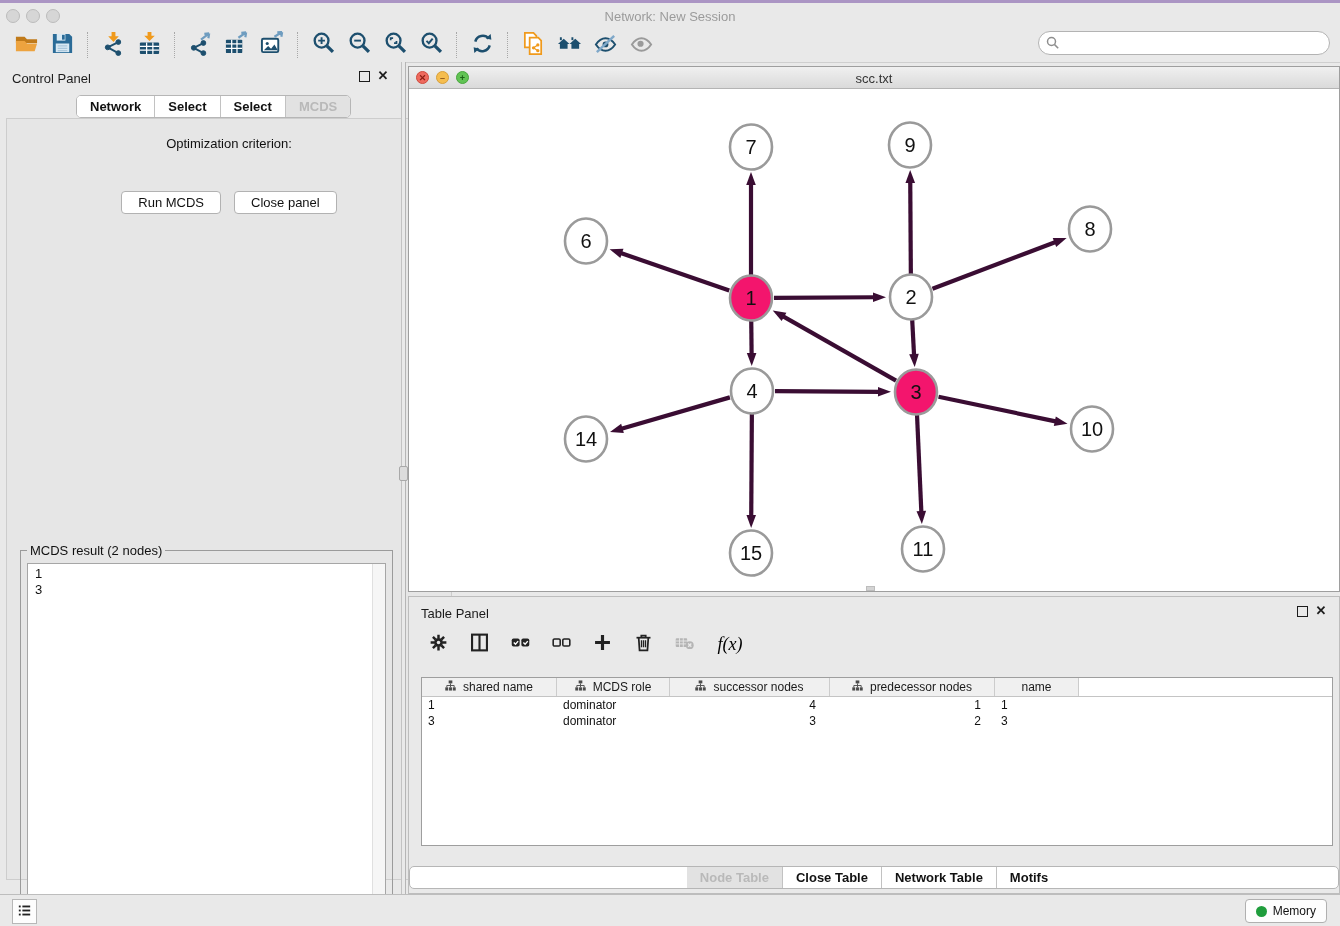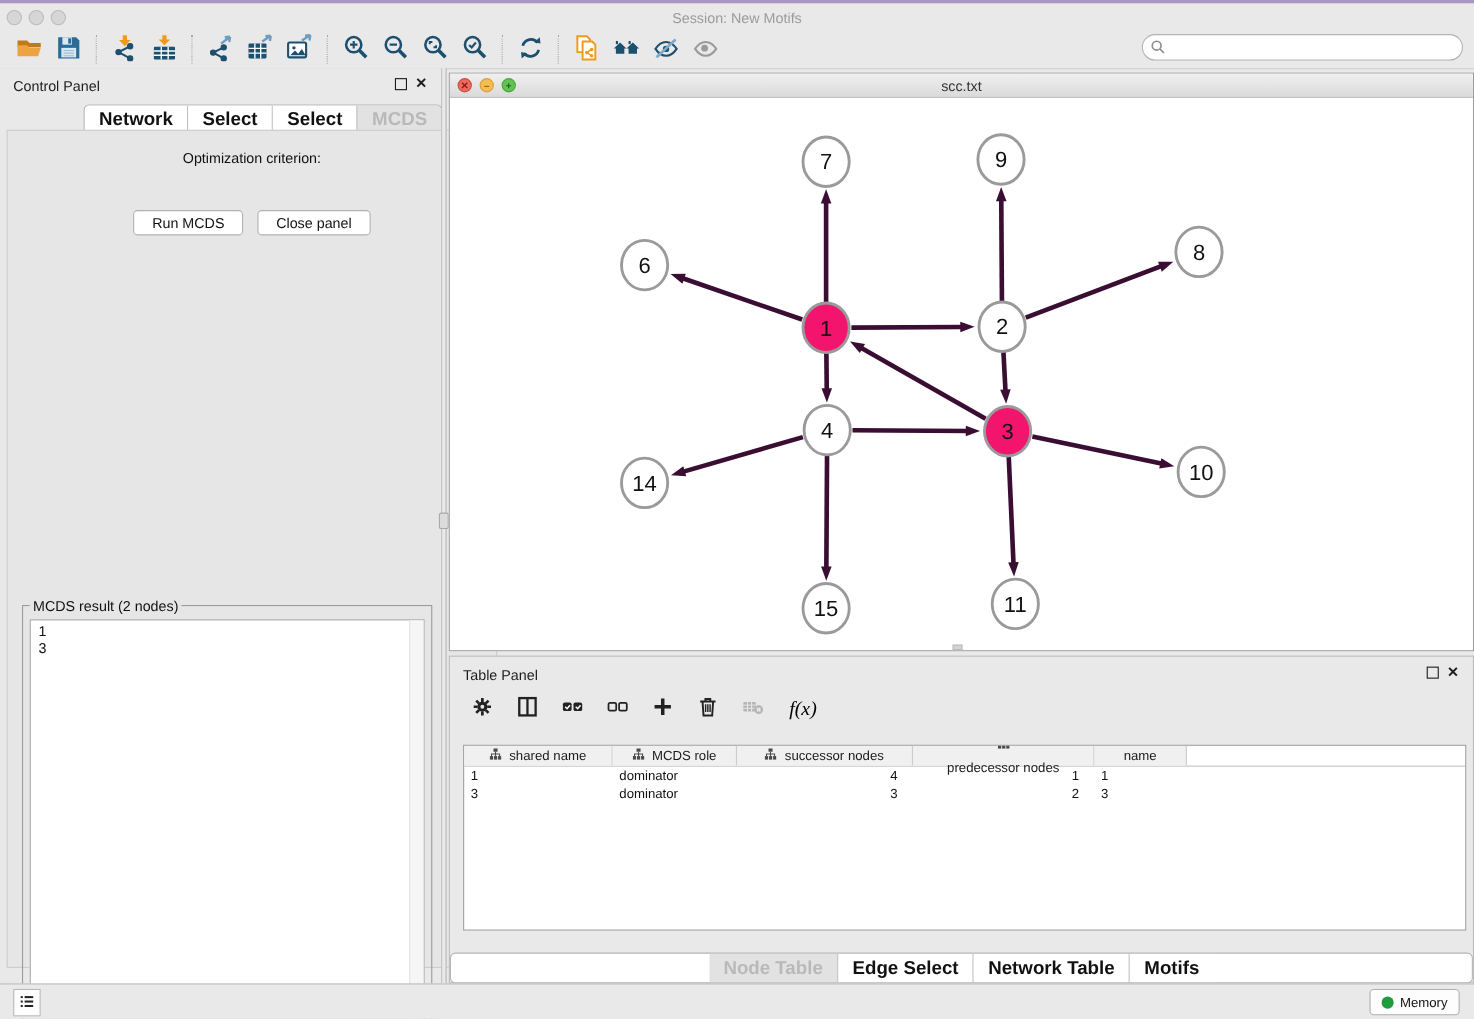--- a/index.html
+++ b/index.html
@@ -29,21 +29,21 @@
 
   
   #control-panel { position:absolute; left:0; top:62px; width:403px; height:832px; background:#e9e9e9; }
   .panel-head { position:absolute; left:0; top:0; width:100%; height:30px; }
   .panel-title { position:absolute; left:12px; top:9px; font-size:13px; color:#1c1c1c; }
   .float-btn { position:absolute; top:9px; width:11px; height:11px; border:1.5px solid #1c1c1c; background:transparent; }
   .close-btn { position:absolute; top:6px; width:14px; height:16px; font-size:13px; font-weight:bold; color:#1c1c1c; text-align:center; line-height:16px; }
   #cp-float { right:33px; } #cp-close { right:13px; }
 
   .seg-tabs { position:absolute; display:flex; border:1px solid #b6b6b6; border-radius:5px; overflow:hidden; background:#fff; }
-  .seg-tab { padding:3px 13px; font-size:17px; font-weight:bold; color:#111; background:#fff;
+  .seg-tab { padding:3px 13px; font-size:13px; font-weight:bold; color:#111; background:#fff;
     border-left:1px solid #c2c2c2; cursor:default; white-space:nowrap; }
   .seg-tab:first-child { border-left:none; }
   .seg-tab.active-gray { background:#e2e2e2; color:#b9b9b9; }
   #cp-tabs { left:76px; top:33px; }
 
   #cp-content { position:absolute; left:6px; top:56px; width:446px; height:762px;
     background:#e6e6e6; border:1px solid #cdcdcd; }
   #opt-label { position:absolute; left:0; right:0; top:17px; text-align:center; font-size:13px; color:#111; }
   #criterion-select { position:absolute; left:38px; top:39px; width:312px; height:24px; background:#fff;
     border:1px solid #b2b2b2; border-radius:4px; font-size:13px; color:#111; display:flex; align-items:center;
@@ -115,21 +115,21 @@
 </style>
 </head>
 <body>
 
 <div id="app">
 
   <div id="titlebar">
     <span class="tl-dot" style="left:6px"></span>
     <span class="tl-dot" style="left:26px"></span>
     <span class="tl-dot" style="left:46px"></span>
-    <div class="app-title">Session: New Motifs</div>
+    <div class="app-title">Network: New Session</div>
   </div>
 
   <div id="toolbar">
     <div id="tb-groups" style="display:flex;align-items:center">
         <button class="tb-btn">
           <span class="ticon"><svg viewBox="0 0 26 26">
               <path d="M2 6h9l2.5 2.5H24v4H2z" fill="#c07a1a"></path>
               <path d="M2 21V10.5h9L13.5 13H24l-2.5 8z" fill="#eda33f"></path>
             </svg></span>
         </button>
@@ -492,21 +492,21 @@
                 <g fill="#4a4a4a">
                   <rect x="4" y="0.5" width="4" height="3.2"></rect>
                   <rect x="0.3" y="8" width="3.2" height="3.5"></rect>
                   <rect x="4.4" y="8" width="3.2" height="3.5"></rect>
                   <rect x="8.5" y="8" width="3.2" height="3.5"></rect>
                 </g>
                 <path d="M6 3.7v2.3M2 8V6h8v2M6 6v2" stroke="#4a4a4a" fill="none"></path>
               </svg></span>
             <span>successor nodes</span>
           </div>
-          <div class="th-cell" style="width: 165px; flex-direction: column;">
+          <div class="th-cell" style="width: 165px;">
             <span><svg viewBox="0 0 12 12">
                 <g fill="#4a4a4a">
                   <rect x="4" y="0.5" width="4" height="3.2"></rect>
                   <rect x="0.3" y="8" width="3.2" height="3.5"></rect>
                   <rect x="4.4" y="8" width="3.2" height="3.5"></rect>
                   <rect x="8.5" y="8" width="3.2" height="3.5"></rect>
                 </g>
                 <path d="M6 3.7v2.3M2 8V6h8v2M6 6v2" stroke="#4a4a4a" fill="none"></path>
               </svg></span>
             <span>predecessor nodes</span>
@@ -527,21 +527,21 @@
             <div class="td-cell" style="width: 135px; text-align: left; padding: 0px 0px 0px 6px;">3</div>
             <div class="td-cell" style="width: 113px; text-align: left; padding: 0px 0px 0px 6px;">dominator</div>
             <div class="td-cell" style="width: 160px; text-align: right; padding: 0px 14px 0px 0px;">3</div>
             <div class="td-cell" style="width: 165px; text-align: right; padding: 0px 14px 0px 0px;">2</div>
             <div class="td-cell" style="width: 84px; text-align: left; padding: 0px 0px 0px 6px;">3</div>
           </div>
         </div>
     </div>
     <div class="seg-tabs" id="tp-tabs">
         <div class="seg-tab active-gray">Node Table</div>
-        <div class="seg-tab">Edge Select</div>
+        <div class="seg-tab">Close Table</div>
         <div class="seg-tab">Network Table</div>
         <div class="seg-tab">Motifs</div>
       </div>
   </div>
 
   <div id="statusbar">
     <button id="status-list-btn">
       <span>
         <svg viewBox="0 0 24 24">
             <g fill="#222">

